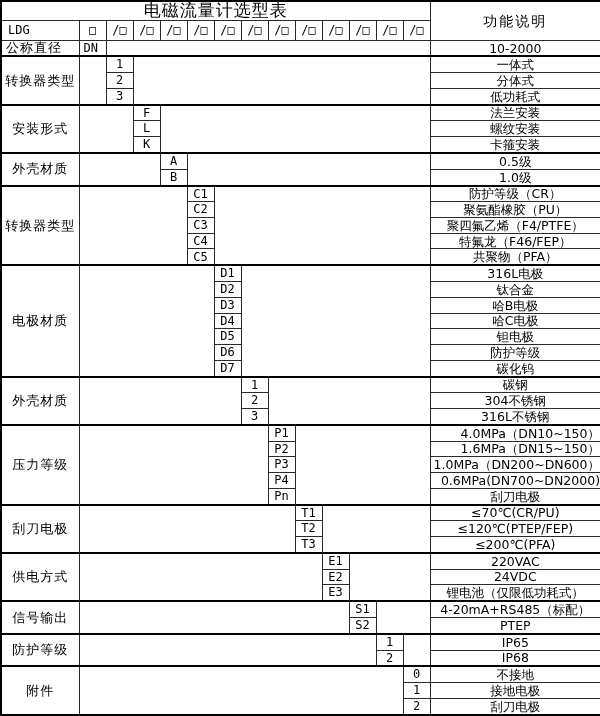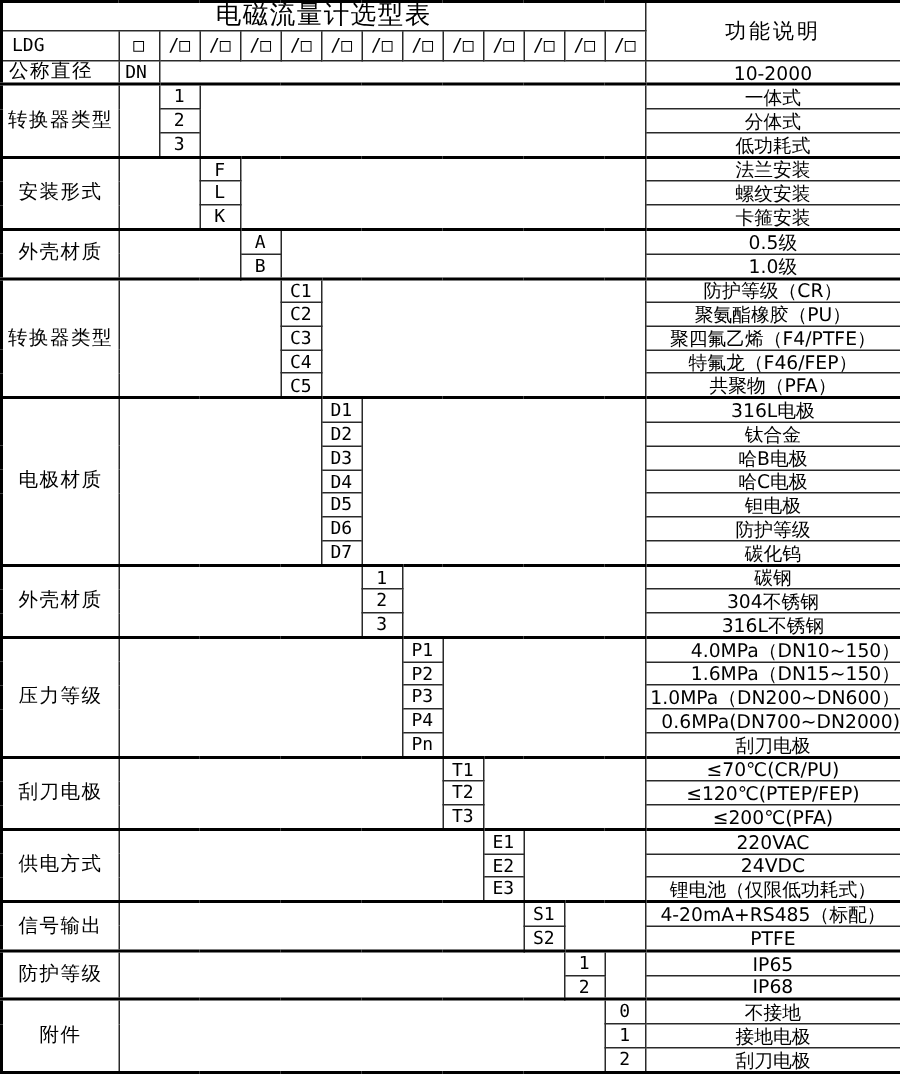--- a/index.html
+++ b/index.html
@@ -236,21 +236,21 @@
 
 <tr class="sec">
   <td class="cat" rowspan="2">信号输出</td>
   <td colspan="10" rowspan="2"></td>
   <td class="code">S1</td>
   <td colspan="2" rowspan="2"></td>
   <td class="desc">4-20mA+RS485（标配）</td>
 </tr>
 <tr>
           <td class="code">S2</td>
-    <td class="desc">PTFE</td>
+    <td class="desc">PTEP</td>
         </tr>
 
 <tr class="sec">
   <td class="cat" rowspan="2">防护等级</td>
   <td colspan="11" rowspan="2"></td>
   <td class="code">1</td>
   <td colspan="1" rowspan="2"></td>
   <td class="desc">IP65</td>
 </tr>
 <tr>

